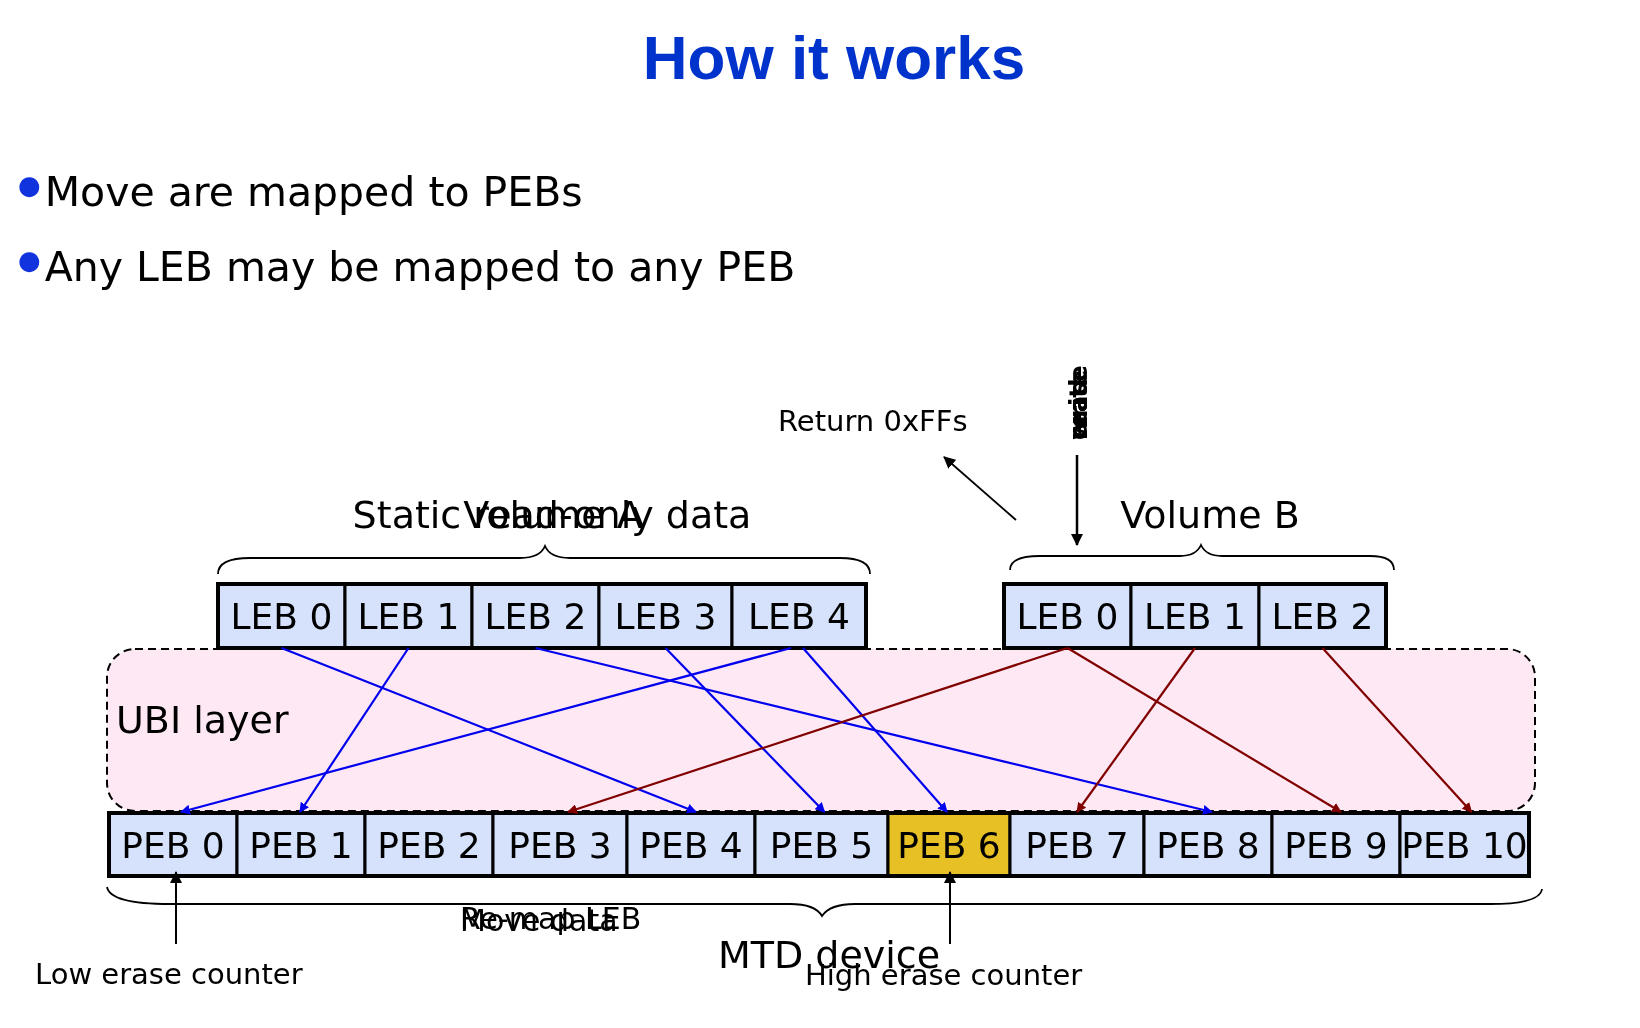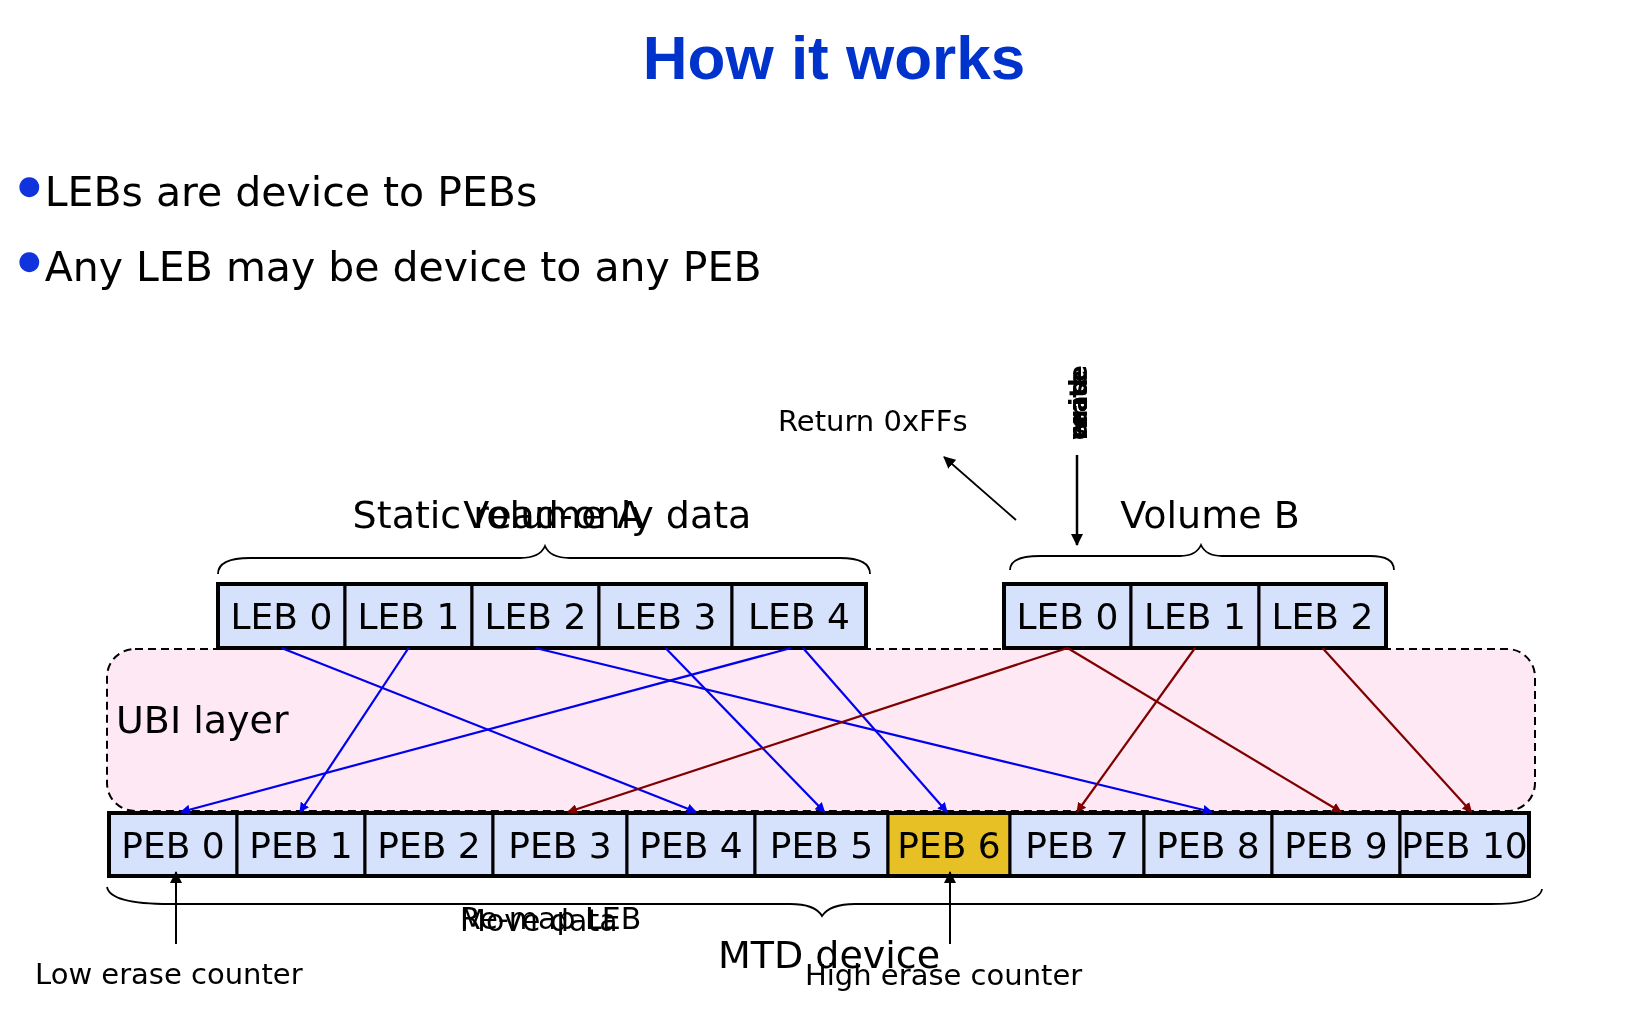--- a/index.html
+++ b/index.html
@@ -7,22 +7,22 @@
   .title { position:absolute; left:0; width:1668px; top:22px; text-align:center; font-family:"Liberation Sans", sans-serif; font-weight:bold; font-size:62px; color:#0033cc; }
   .bullet { position:absolute; left:18px; font-size:41px; color:#000; white-space:nowrap; }
   .bullet .dot { color:#1133dd; font-size:26px; vertical-align:12px; margin-right:4px; }
   svg { position:absolute; left:0; top:0; }
   .lbl { font-family:"DejaVu Sans", sans-serif; fill:#000; }
 </style>
 </head>
 <body>
 
 <div class="title">How it works</div>
-<div class="bullet" style="top:168px;"><span class="dot">●</span><span>LEBs are device to PEBs</span></div>
-<div class="bullet" style="top:243px;"><span class="dot">●</span><span>Any LEB may be device to any PEB</span></div>
+<div class="bullet" style="top:168px;"><span class="dot">●</span><span>Move are mapped to PEBs</span></div>
+<div class="bullet" style="top:243px;"><span class="dot">●</span><span>Any LEB may be mapped to any PEB</span></div>
 
 <svg id="diagram" width="1640" height="1028">
   <defs>
     <marker id="ah-blue" markerWidth="10" markerHeight="10" refX="9" refY="5" orient="auto" markerUnits="userSpaceOnUse">
       <path d="M0,0 L10,5 L0,10 z" fill="#0000ee"></path>
     </marker>
     <marker id="ah-red" markerWidth="10" markerHeight="10" refX="9" refY="5" orient="auto" markerUnits="userSpaceOnUse">
       <path d="M0,0 L10,5 L0,10 z" fill="#800000"></path>
     </marker>
     <marker id="ah-black" markerWidth="12" markerHeight="12" refX="11" refY="6" orient="auto" markerUnits="userSpaceOnUse">

